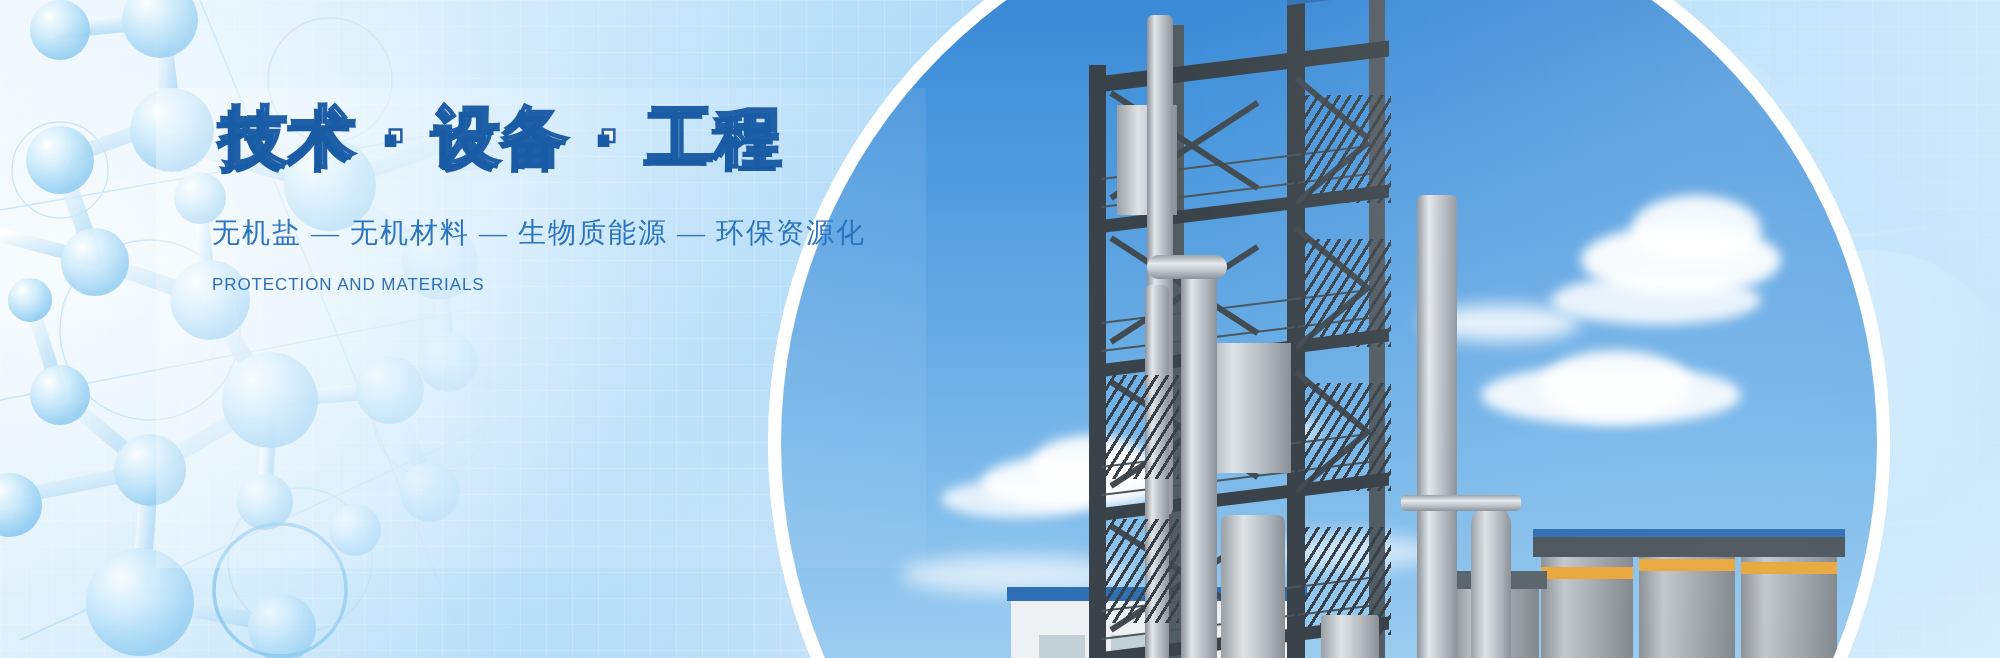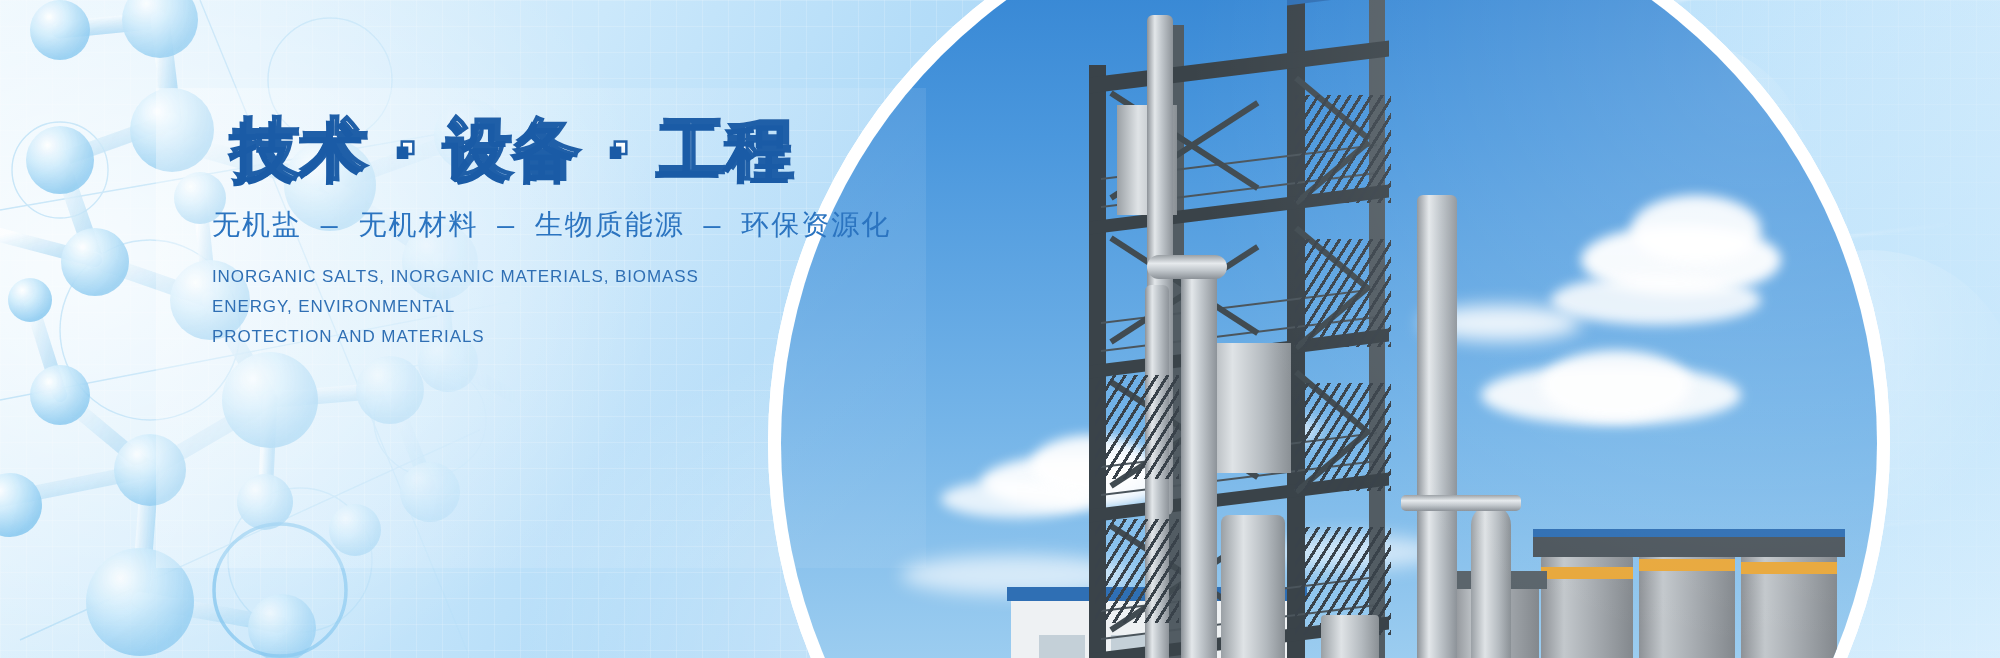--- a/index.html
+++ b/index.html
@@ -64,21 +64,21 @@
 
   
   .copy{position:absolute;left:212px;top:100px;width:790px;}
 
   .headline{
     font-family:"DejaVu Sans","Liberation Sans",sans-serif;
     font-weight:bold;
     letter-spacing:2px;
     line-height:1.0;
     white-space:nowrap;
-    margin:16px;
+    margin:4px;
   }
   .hl1{
     font-size:66px;
     color:transparent;
     background:linear-gradient(180deg,#ffffff 0%,#ffffff 42%,#eaf4fe 58%,#b8d9f4 86%,#9ccbf0 100%);
     -webkit-background-clip:text;background-clip:text;
     -webkit-text-stroke:2.5px #1f5fa8;
     paint-order:stroke fill;
     text-shadow:-5px 5px 0 #1a5ba6;
     padding-left:6px;
@@ -88,25 +88,25 @@
     margin-top:14px;
     color:#ffffff;
     -webkit-text-stroke:3px #1a5ba6;
     paint-order:stroke fill;
     text-shadow:-6px 6px 0 #16508f;
     padding-left:4px;
   }
 
   
   .sub-cn{
-    margin-top:24px;
+    margin-top:44px;
     font-size:28px;
     color:#2b74c0;
     letter-spacing:2px;
-    font-family:Liberation Mono, monospace;
+    font-family:Liberation Serif, serif;
     white-space:nowrap;
   }
   .sub-en{
     margin-top:18px;
     font-size:17px;
     color:#2f6fb4;
     letter-spacing:.9px;
     line-height:1.75;
     max-width:540px;
     font-family:"Liberation Sans",sans-serif;
@@ -378,18 +378,17 @@
     </div>
     <div class="photo-sheen"></div>
   </div>
 
   <div class="panel"></div>
 
   <div class="copy">
     <h1 class="headline hl1">技术 · 设备 · 工程</h1>
     <div class="sub-cn">无机盐 —  无机材料 — 生物质能源 — 环保资源化</div>
     <div class="sub-en">
-      <div>INORGANIC SALTS, INORGANIC MATERIALS, BIOMASS ENERGY, ENVIRONMENTAL</div>
       <div>PROTECTION AND MATERIALS</div>
     </div>
   </div>
 
 </div>
 
 </body></html>

